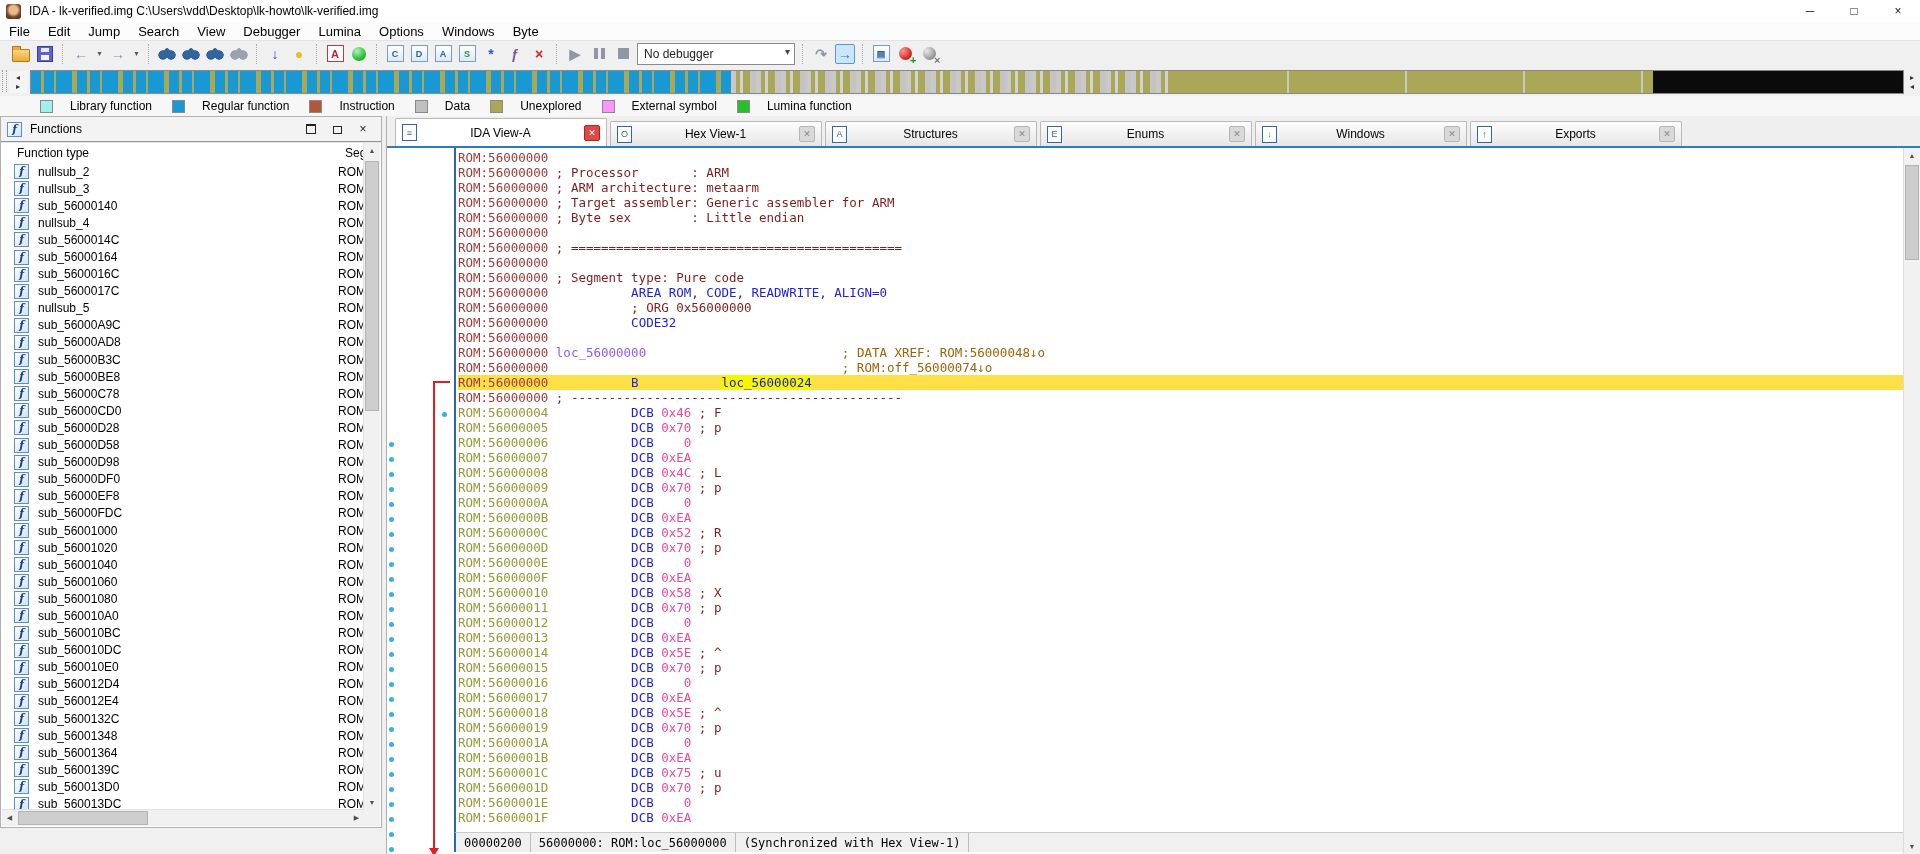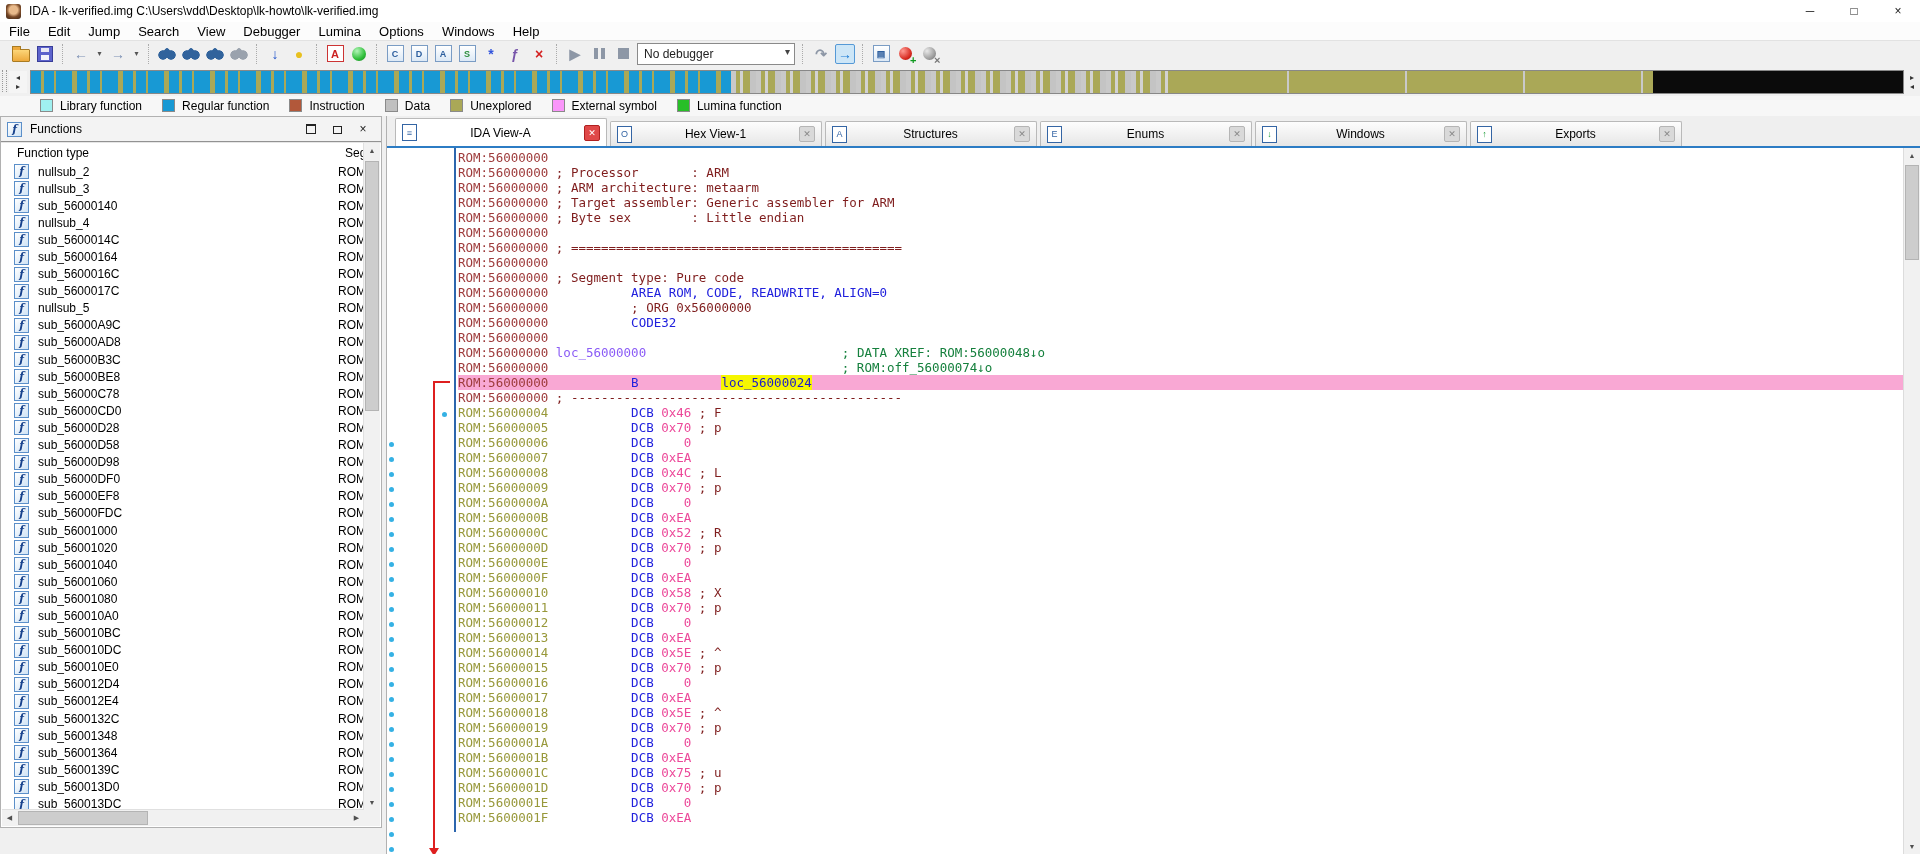--- a/index.html
+++ b/index.html
@@ -79,21 +79,21 @@
         #d2d2d2 9px 12px,#aaa857 12px 19px,#c4c4c4 19px 25px)}
   .bseg.olive{background:repeating-linear-gradient(90deg,#aaa857 0 116px,#c9c9c9 116px 118px)}
   .bseg.black{background:#0b0b0b}
   #band-arrows-right{position:absolute;left:1905px;top:5px;width:14px;height:22px;
           display:flex;flex-direction:column;align-items:center;justify-content:center;
           font-size:8px;line-height:9px;color:#333}
 
   
   #legend{left:0;top:96px;width:1920px;height:20px;background:#f7f7f7;display:flex;
           align-items:center;gap:20px;padding-left:40px;font-size:12px;box-sizing:border-box}
-  .lg{display:flex;align-items:flex-start;gap:7px}
+  .lg{display:flex;align-items:center;gap:17px}
   .sw{width:13px;height:13px;border:1px solid #8a8a8a;box-sizing:border-box}
 
   
   #fpanel{left:0;top:116px;width:382px;height:712px;background:#fff;
           border:1px solid #b1b1b1;box-sizing:border-box}
   .fp-title{height:24px;background:#f3f3f3;display:flex;align-items:center;
             padding-left:6px;gap:8px;font-size:12px;border-bottom:2px groove #e6e6e6}
   .ficon{width:13px;height:13px;border:1px solid #5b8fc9;flex:none;
          background:linear-gradient(135deg,#ffffff,#cfe3f5);color:#16418c;
          font-family:"DejaVu Serif",serif;font-style:italic;font-weight:bold;font-size:11px;
@@ -143,23 +143,23 @@
   .arrow-v{position:absolute;left:46px;top:233px;width:2px;height:467px;background:#de1f1f}
   .arrow-h{position:absolute;left:46px;top:233px;width:17px;height:2px;background:#de1f1f}
   .arrow-head{position:absolute;left:42px;top:700px;width:0;height:0;
               border-left:5px solid transparent;border-right:5px solid transparent;
               border-top:8px solid #de1f1f}
   #dtext{position:absolute;left:67px;top:32px;right:16px;bottom:22px;background:#fff;
          border-left:2px solid #2c66ae;overflow:hidden;padding:2px 0 0 2px;
          font-family:"DejaVu Sans Mono",monospace;font-size:12.5px;line-height:15px;
          white-space:pre}
   .dline{height:15px}
-  .dline.hl{background:#f9a8d4}
+  .dline.hl{background:#fde047}
   .a1{color:#9e3b3b}.a2{color:#98983a}.c{color:#7f1d1d}.k{color:#2121dd}
-  .n{color:#ec4899}.l{color:#8b5cf6}.x{color:#15803d}.p{color:#000}
+  .n{color:#ec4899}.l{color:#8b5cf6}.x{color:#a16207}.p{color:#000}
   .hlseg{background:#f6f600;color:#1a1acc}
 
   #dstatus{position:absolute;left:67px;right:16px;top:716px;height:20px;background:#f0f0f0;
            border-left:2px solid #2c66ae;border-top:1px solid #c9c9c9;display:flex;
            align-items:center;font-family:"DejaVu Sans Mono",monospace;font-size:12px;
            box-sizing:border-box}
   .st-seg{padding:0 8px;border-right:1px solid #bdbdbd;height:100%;display:flex;align-items:center}
   #main-vscroll{position:absolute;right:0;top:32px;width:16px;bottom:0;background:#f1f1f1;
                 border-left:1px solid #dcdcdc}
 </style>
@@ -179,21 +179,21 @@
 <div id="menubar" class="abs">
     <span class="menu-item">File</span>
     <span class="menu-item">Edit</span>
     <span class="menu-item">Jump</span>
     <span class="menu-item">Search</span>
     <span class="menu-item">View</span>
     <span class="menu-item">Debugger</span>
     <span class="menu-item">Lumina</span>
     <span class="menu-item">Options</span>
     <span class="menu-item">Windows</span>
-    <span class="menu-item">Help</span>
+    <span class="menu-item">Byte</span>
   </div>
 
 <div id="toolbar" class="abs">
     <div class="tb-group">
       <span class="tbi">
         <span class="ico-folder"></span>
       </span>
       <span class="tbi">
         <span class="ico-floppy"></span>
       </span>
@@ -615,18 +615,23 @@
       <div class="dot" style="left: 2px; top: 594px;"></div>
       <div class="dot" style="left: 2px; top: 609px;"></div>
       <div class="dot" style="left: 2px; top: 624px;"></div>
       <div class="dot" style="left: 2px; top: 639px;"></div>
       <div class="dot" style="left: 2px; top: 654px;"></div>
       <div class="dot" style="left: 2px; top: 669px;"></div>
       <div class="dot" style="left: 2px; top: 684px;"></div>
       <div class="dot" style="left: 2px; top: 699px;"></div>
     </div>
   <div id="dtext"><div class="dline"><span class="a1">ROM:56000000</span></div><div class="dline"><span class="a1">ROM:56000000</span><span class="c"> ; Processor       : ARM</span></div><div class="dline"><span class="a1">ROM:56000000</span><span class="c"> ; ARM architecture: metaarm</span></div><div class="dline"><span class="a1">ROM:56000000</span><span class="c"> ; Target assembler: Generic assembler for ARM</span></div><div class="dline"><span class="a1">ROM:56000000</span><span class="c"> ; Byte sex        : Little endian</span></div><div class="dline"><span class="a1">ROM:56000000</span></div><div class="dline"><span class="a1">ROM:56000000</span><span class="c"> ; ============================================</span></div><div class="dline"><span class="a1">ROM:56000000</span></div><div class="dline"><span class="a1">ROM:56000000</span><span class="c"> ; Segment type: Pure code</span></div><div class="dline"><span class="a1">ROM:56000000</span><span class="p">           </span><span class="k">AREA ROM, CODE, READWRITE, ALIGN=0</span></div><div class="dline"><span class="a1">ROM:56000000</span><span class="p">           </span><span class="c">; ORG 0x56000000</span></div><div class="dline"><span class="a1">ROM:56000000</span><span class="p">           </span><span class="k">CODE32</span></div><div class="dline"><span class="a1">ROM:56000000</span></div><div class="dline"><span class="a1">ROM:56000000</span><span class="p"> </span><span class="l">loc_56000000</span><span class="p">                          </span><span class="x">; DATA XREF: ROM:56000048↓o</span></div><div class="dline"><span class="a1">ROM:56000000</span><span class="p">                                       </span><span class="x">; ROM:off_56000074↓o</span></div><div class="dline hl"><span class="a1">ROM:56000000</span><span class="p">           </span><span class="k">B</span><span class="p">           </span><span class="hlseg">loc_56000024</span></div><div class="dline"><span class="a1">ROM:56000000</span><span class="c"> ; --------------------------------------------</span></div><div class="dline"><span class="a2">ROM:56000004</span><span class="p">           </span><span class="k">DCB</span><span class="p"> </span><span class="n">0x46</span><span class="c"> ; F</span></div><div class="dline"><span class="a2">ROM:56000005</span><span class="p">           </span><span class="k">DCB</span><span class="p"> </span><span class="n">0x70</span><span class="c"> ; p</span></div><div class="dline"><span class="a2">ROM:56000006</span><span class="p">           </span><span class="k">DCB</span><span class="p">    </span><span class="n">0</span></div><div class="dline"><span class="a2">ROM:56000007</span><span class="p">           </span><span class="k">DCB</span><span class="p"> </span><span class="n">0xEA</span></div><div class="dline"><span class="a2">ROM:56000008</span><span class="p">           </span><span class="k">DCB</span><span class="p"> </span><span class="n">0x4C</span><span class="c"> ; L</span></div><div class="dline"><span class="a2">ROM:56000009</span><span class="p">           </span><span class="k">DCB</span><span class="p"> </span><span class="n">0x70</span><span class="c"> ; p</span></div><div class="dline"><span class="a2">ROM:5600000A</span><span class="p">           </span><span class="k">DCB</span><span class="p">    </span><span class="n">0</span></div><div class="dline"><span class="a2">ROM:5600000B</span><span class="p">           </span><span class="k">DCB</span><span class="p"> </span><span class="n">0xEA</span></div><div class="dline"><span class="a2">ROM:5600000C</span><span class="p">           </span><span class="k">DCB</span><span class="p"> </span><span class="n">0x52</span><span class="c"> ; R</span></div><div class="dline"><span class="a2">ROM:5600000D</span><span class="p">           </span><span class="k">DCB</span><span class="p"> </span><span class="n">0x70</span><span class="c"> ; p</span></div><div class="dline"><span class="a2">ROM:5600000E</span><span class="p">           </span><span class="k">DCB</span><span class="p">    </span><span class="n">0</span></div><div class="dline"><span class="a2">ROM:5600000F</span><span class="p">           </span><span class="k">DCB</span><span class="p"> </span><span class="n">0xEA</span></div><div class="dline"><span class="a2">ROM:56000010</span><span class="p">           </span><span class="k">DCB</span><span class="p"> </span><span class="n">0x58</span><span class="c"> ; X</span></div><div class="dline"><span class="a2">ROM:56000011</span><span class="p">           </span><span class="k">DCB</span><span class="p"> </span><span class="n">0x70</span><span class="c"> ; p</span></div><div class="dline"><span class="a2">ROM:56000012</span><span class="p">           </span><span class="k">DCB</span><span class="p">    </span><span class="n">0</span></div><div class="dline"><span class="a2">ROM:56000013</span><span class="p">           </span><span class="k">DCB</span><span class="p"> </span><span class="n">0xEA</span></div><div class="dline"><span class="a2">ROM:56000014</span><span class="p">           </span><span class="k">DCB</span><span class="p"> </span><span class="n">0x5E</span><span class="c"> ; ^</span></div><div class="dline"><span class="a2">ROM:56000015</span><span class="p">           </span><span class="k">DCB</span><span class="p"> </span><span class="n">0x70</span><span class="c"> ; p</span></div><div class="dline"><span class="a2">ROM:56000016</span><span class="p">           </span><span class="k">DCB</span><span class="p">    </span><span class="n">0</span></div><div class="dline"><span class="a2">ROM:56000017</span><span class="p">           </span><span class="k">DCB</span><span class="p"> </span><span class="n">0xEA</span></div><div class="dline"><span class="a2">ROM:56000018</span><span class="p">           </span><span class="k">DCB</span><span class="p"> </span><span class="n">0x5E</span><span class="c"> ; ^</span></div><div class="dline"><span class="a2">ROM:56000019</span><span class="p">           </span><span class="k">DCB</span><span class="p"> </span><span class="n">0x70</span><span class="c"> ; p</span></div><div class="dline"><span class="a2">ROM:5600001A</span><span class="p">           </span><span class="k">DCB</span><span class="p">    </span><span class="n">0</span></div><div class="dline"><span class="a2">ROM:5600001B</span><span class="p">           </span><span class="k">DCB</span><span class="p"> </span><span class="n">0xEA</span></div><div class="dline"><span class="a2">ROM:5600001C</span><span class="p">           </span><span class="k">DCB</span><span class="p"> </span><span class="n">0x75</span><span class="c"> ; u</span></div><div class="dline"><span class="a2">ROM:5600001D</span><span class="p">           </span><span class="k">DCB</span><span class="p"> </span><span class="n">0x70</span><span class="c"> ; p</span></div><div class="dline"><span class="a2">ROM:5600001E</span><span class="p">           </span><span class="k">DCB</span><span class="p">    </span><span class="n">0</span></div><div class="dline"><span class="a2">ROM:5600001F</span><span class="p">           </span><span class="k">DCB</span><span class="p"> </span><span class="n">0xEA</span></div></div>
+  <div id="dstatus">
+      <span class="st-seg">00000200</span>
+      <span class="st-seg">56000000: ROM:loc_56000000</span>
+      <span class="st-seg">(Synchronized with Hex View-1)</span>
+    </div>
   <div id="main-vscroll">
     <div class="sb-arrow" style="top:0">▲</div>
     <div class="sb-thumb" style="left:1px;width:14px;top:17px;height:95px"></div>
     <div class="sb-arrow" style="bottom:0">▼</div>
   </div>
 </div>
 
 </body></html>

